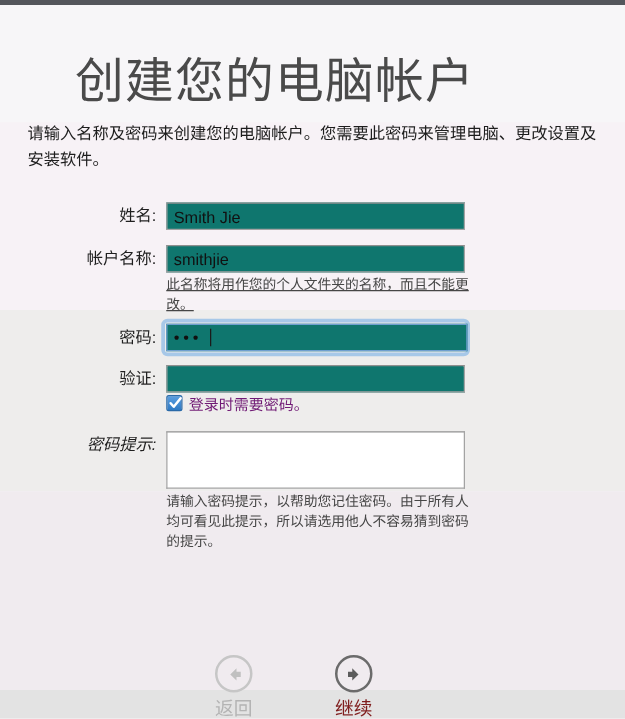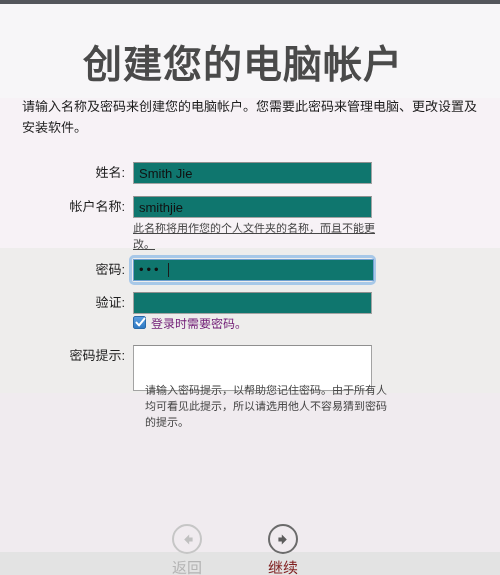--- a/index.html
+++ b/index.html
@@ -46,25 +46,24 @@
     z-index: 5;
   }
 
   #page-title {
     position: absolute;
     top: 33px;
     left: 0;
     width: 440px;
     text-align: center;
     font-size: 39px;
-    font-weight: 700;
+    font-weight: 400;
     letter-spacing: 1px;
     color: #4a4a4a;
     white-space: nowrap;
-    margin-left: 23px;
   }
 
   #intro-text {
     position: absolute;
     top: 96px;
     left: 22px;
     width: 456px;
     font-size: 13px;
     line-height: 21px;
     color: #1d1d1d;
@@ -271,25 +270,25 @@
 
     <div id="checkbox-row">
       <div id="require-password-checkbox">
         <svg width="11" height="11" viewBox="0 0 11 11">
           <path d="M1.5 5.6 L4 8.4 L9.5 1.6" stroke="#ffffff" stroke-width="2" fill="none" stroke-linecap="round" stroke-linejoin="round"></path>
         </svg>
       </div>
       <span id="checkbox-label">登录时需要密码。</span>
     </div>
 
-    <div class="form-row" style="top:345px;">
+    <div class="form-row" style="top:345px;font-style:italic;">
       <div class="field-label">密码提示:</div>
     </div>
     <textarea id="hint-box" style=""></textarea>
-    <div class="help-text" style="top:382px;margin-left:12px;">请输入密码提示，以帮助您记住密码。由于所有人均可看见此提示，所以请选用他人不容易猜到密码的提示。</div>
+    <div class="help-text" style="top:394px;">请输入密码提示，以帮助您记住密码。由于所有人均可看见此提示，所以请选用他人不容易猜到密码的提示。</div>
 
     <div class="nav-button" id="back-button">
       <div class="nav-circle">
         <svg width="17" height="17" viewBox="0 0 17 17">
           <path d="M10.2 3.6 L5.2 8.5 L10.2 13.4 L10.2 10.6 L13.6 10.6 L13.6 6.4 L10.2 6.4 Z" fill="#c0c0c0"></path>
         </svg>
       </div>
       <div class="nav-label">返回</div>
     </div>
 

